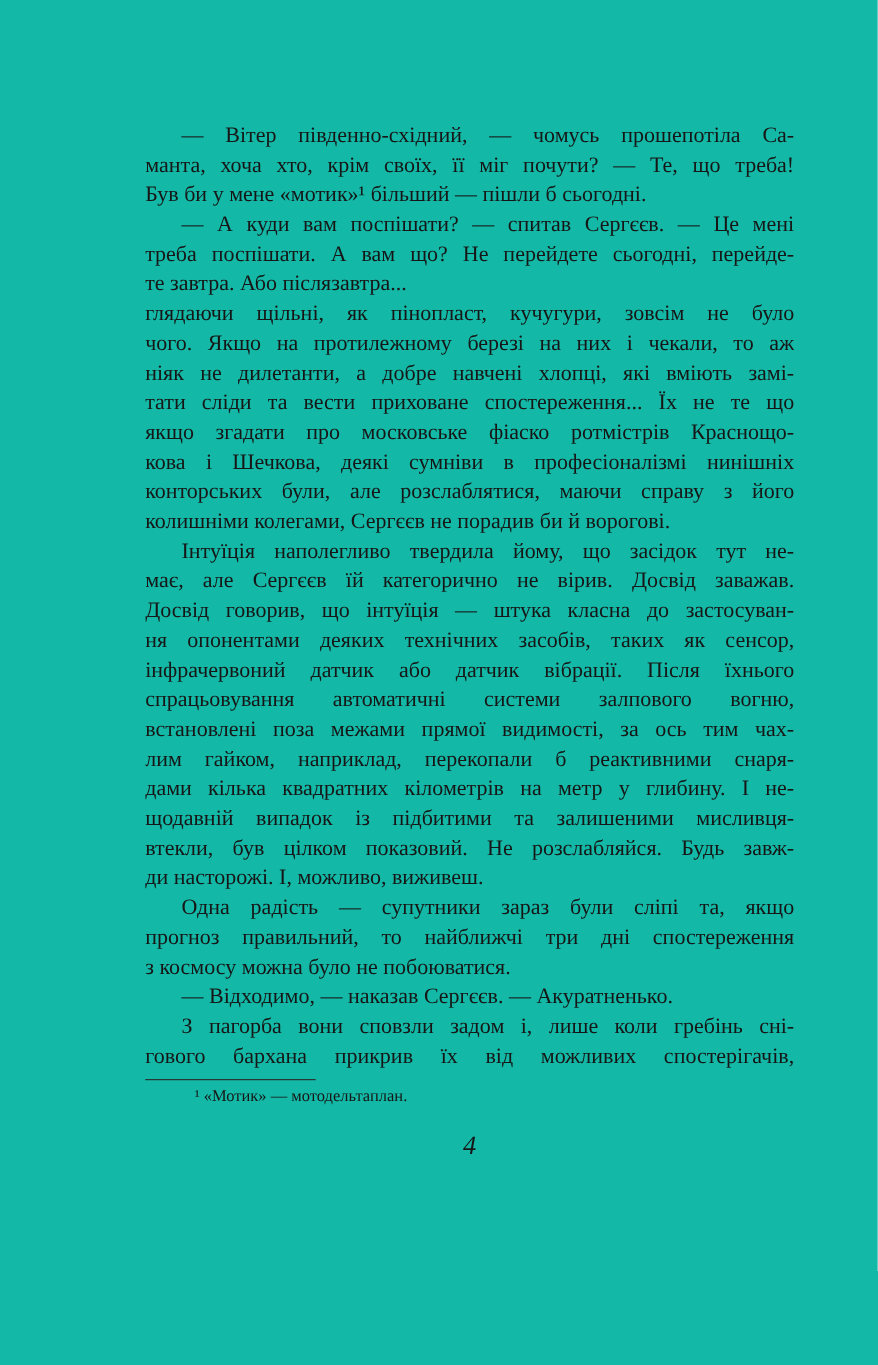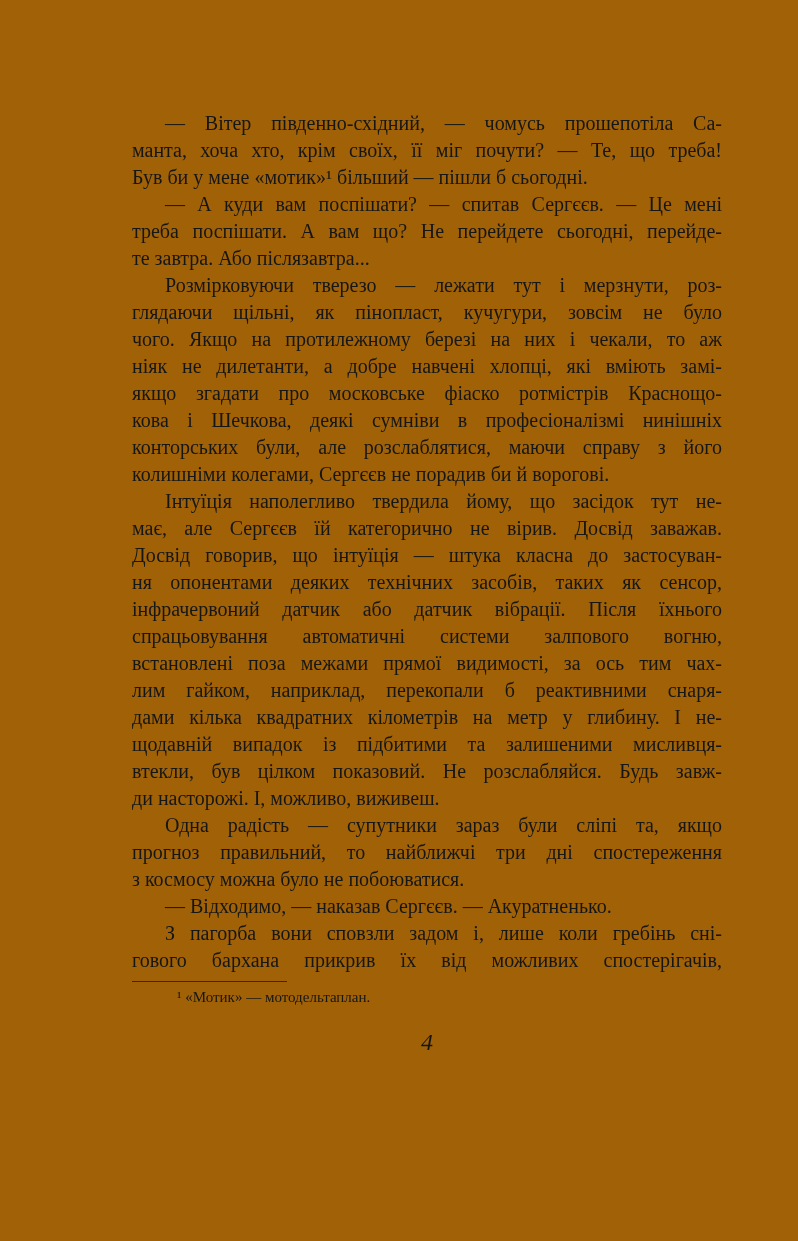--- a/index.html
+++ b/index.html
@@ -4,21 +4,21 @@
 <style>
   html, body {
     margin: 0;
     padding: 0;
     background: #ffffff;
   }
   .page {
     position: relative;
     width: 798px;
     height: 1241px;
-    background: #a16207;
+    background: #14b8a6;
     overflow: hidden;
     font-family: "Liberation Serif", "DejaVu Serif", serif;
     color: #161616;
   }
   .textblock {
     position: absolute;
     left: 132px;
     top: 110px;
     width: 590px;
   }
@@ -61,24 +61,24 @@
 <body>
 
 <div class="page">
   <div class="textblock">
     <div class="ln ind jl">— Вітер південно-східний, — чомусь прошепотіла Са-</div>
     <div class="ln jl">манта, хоча хто, крім своїх, її міг почути? — Те, що треба!</div>
     <div class="ln">Був би у мене «мотик»¹ більший — пішли б сьогодні.</div>
     <div class="ln ind jl">— А куди вам поспішати? — спитав Сергєєв. — Це мені</div>
     <div class="ln jl">треба поспішати. А вам що? Не перейдете сьогодні, перейде-</div>
     <div class="ln">те завтра. Або післязавтра...</div>
-    <div class="ln ind jl">Розмірковуючи тверезо — лежати тут і мерзнути, роз-</div>
     <div class="ln jl">глядаючи щільні, як пінопласт, кучугури, зовсім не було</div>
     <div class="ln jl">чого. Якщо на протилежному березі на них і чекали, то аж</div>
     <div class="ln jl">ніяк не дилетанти, а добре навчені хлопці, які вміють замі-</div>
+    <div class="ln jl">тати сліди та вести приховане спостереження... Їх не те що</div>
     <div class="ln jl">якщо згадати про московське фіаско ротмістрів Краснощо-</div>
     <div class="ln jl">кова і Шечкова, деякі сумніви в професіоналізмі нинішніх</div>
     <div class="ln jl">конторських були, але розслаблятися, маючи справу з його</div>
     <div class="ln">колишніми колегами, Сергєєв не порадив би й ворогові.</div>
     <div class="ln ind jl">Інтуїція наполегливо твердила йому, що засідок тут не-</div>
     <div class="ln jl">має, але Сергєєв їй категорично не вірив. Досвід заважав.</div>
     <div class="ln jl">Досвід говорив, що інтуїція — штука класна до застосуван-</div>
     <div class="ln jl">ня опонентами деяких технічних засобів, таких як сенсор,</div>
     <div class="ln jl">інфрачервоний датчик або датчик вібрації. Після їхнього</div>
     <div class="ln jl">спрацьовування автоматичні системи залпового вогню,</div>

